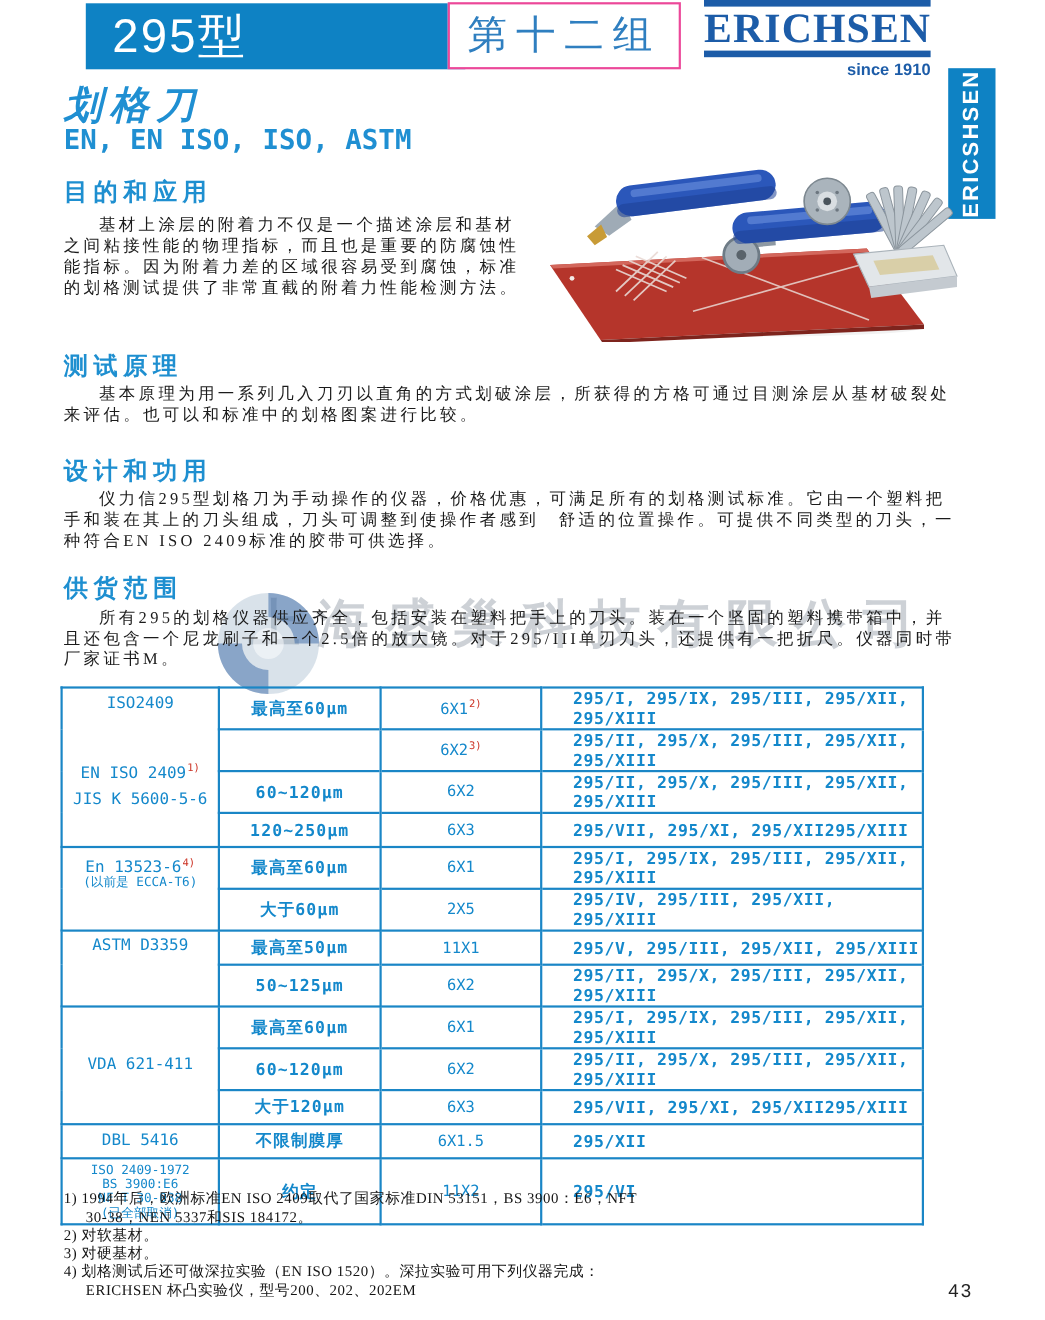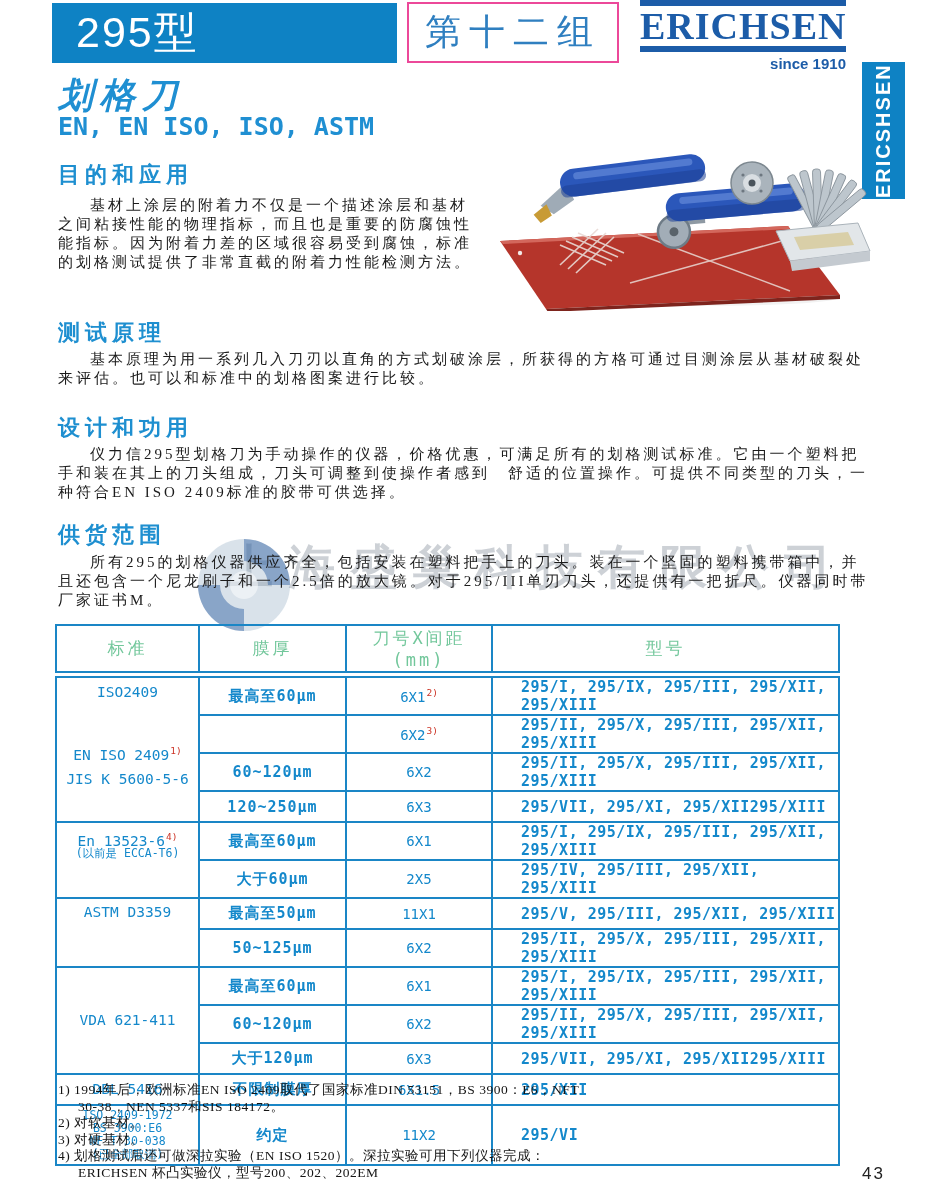--- a/index.html
+++ b/index.html
@@ -1,21 +1,21 @@
 <!DOCTYPE html>
 <html><head>
 <meta charset="utf-8">
 <style>
   html,body{margin:0;padding:0;background:#e8e8e8;}
   .page{position:relative;width:950px;height:1200px;background:#ffffff;margin:0 auto;
         font-family:"Liberation Sans",sans-serif;overflow:hidden;}
   .layer{position:absolute;z-index:1;}
 
   
-  .model-badge{left:52px;top:3px;width:345px;height:60px;background:#0e82c4;color:#fff;
+  .model-badge{left:78px;top:3px;width:345px;height:60px;background:#0e82c4;color:#fff;
     display:flex;align-items:center;padding-left:24px;box-sizing:border-box;
     font-size:43px;font-weight:500;letter-spacing:2px;}
   .group-badge{left:407px;top:2px;width:212px;height:61px;background:#fff;
     border:2px solid #ec4899;box-sizing:border-box;display:flex;align-items:center;justify-content:center;
     color:#2f7fc0;font-size:36px;letter-spacing:8px;font-family:"Liberation Serif",serif;}
   .logo{left:640px;top:0px;width:206px;}
   .logo .bar{height:6px;background:#1c5ca8;}
   .logo .brand{color:#1c5ca8;font-weight:800;font-size:38px;line-height:40px;letter-spacing:1px;
     text-align:center;font-family:Liberation Serif, serif;}
   .logo .tagline{color:#1c5ca8;font-weight:bold;font-size:15px;text-align:right;margin-top:3px;}
@@ -182,36 +182,20 @@
   <div class="layer sec-head" id="sec1-head">测试原理</div>
   <p class="layer sec-body" id="sec1-body">基本原理为用一系列几入刀刃以直角的方式划破涂层，所获得的方格可通过目测涂层从基材破裂处来评估。也可以和标准中的划格图案进行比较。</p>
 
   <div class="layer sec-head" id="sec2-head">设计和功用</div>
   <p class="layer sec-body" id="sec2-body">仪力信295型划格刀为手动操作的仪器，价格优惠，可满足所有的划格测试标准。它由一个塑料把手和装在其上的刀头组成，刀头可调整到使操作者感到　舒适的位置操作。可提供不同类型的刀头，一种符合EN ISO 2409标准的胶带可供选择。</p>
 
   <div class="layer sec-head" id="sec3-head">供货范围</div>
   <p class="layer sec-body" id="sec3-body">所有295的划格仪器供应齐全，包括安装在塑料把手上的刀头。装在一个坚固的塑料携带箱中，并且还包含一个尼龙刷子和一个2.5倍的放大镜。对于295/III单刃刀头，还提供有一把折尺。仪器同时带厂家证书M。</p>
 
   <div class="layer tblwrap">
-    <table class="tbl thead-tbl">
-      <colgroup>
-          <col style="width:143px">
-          <col style="width:147px">
-          <col style="width:146px">
-          <col style="width:347px">
-        </colgroup>
-      <tbody>
-          <tr>
-        <th>标准</th>
-        <th>膜厚</th>
-        <th>刀号X间距(mm)</th>
-        <th>型号</th>
-      </tr>
-    </tbody>
-      </table>
     <table class="tbl body-tbl" id="tbl-body">
       <colgroup>
           <col style="width:143px">
           <col style="width:147px">
           <col style="width:146px">
           <col style="width:347px">
         </colgroup>
       <tbody>
           <tr>
             <td class="c-std align-rows" rowspan="4">

